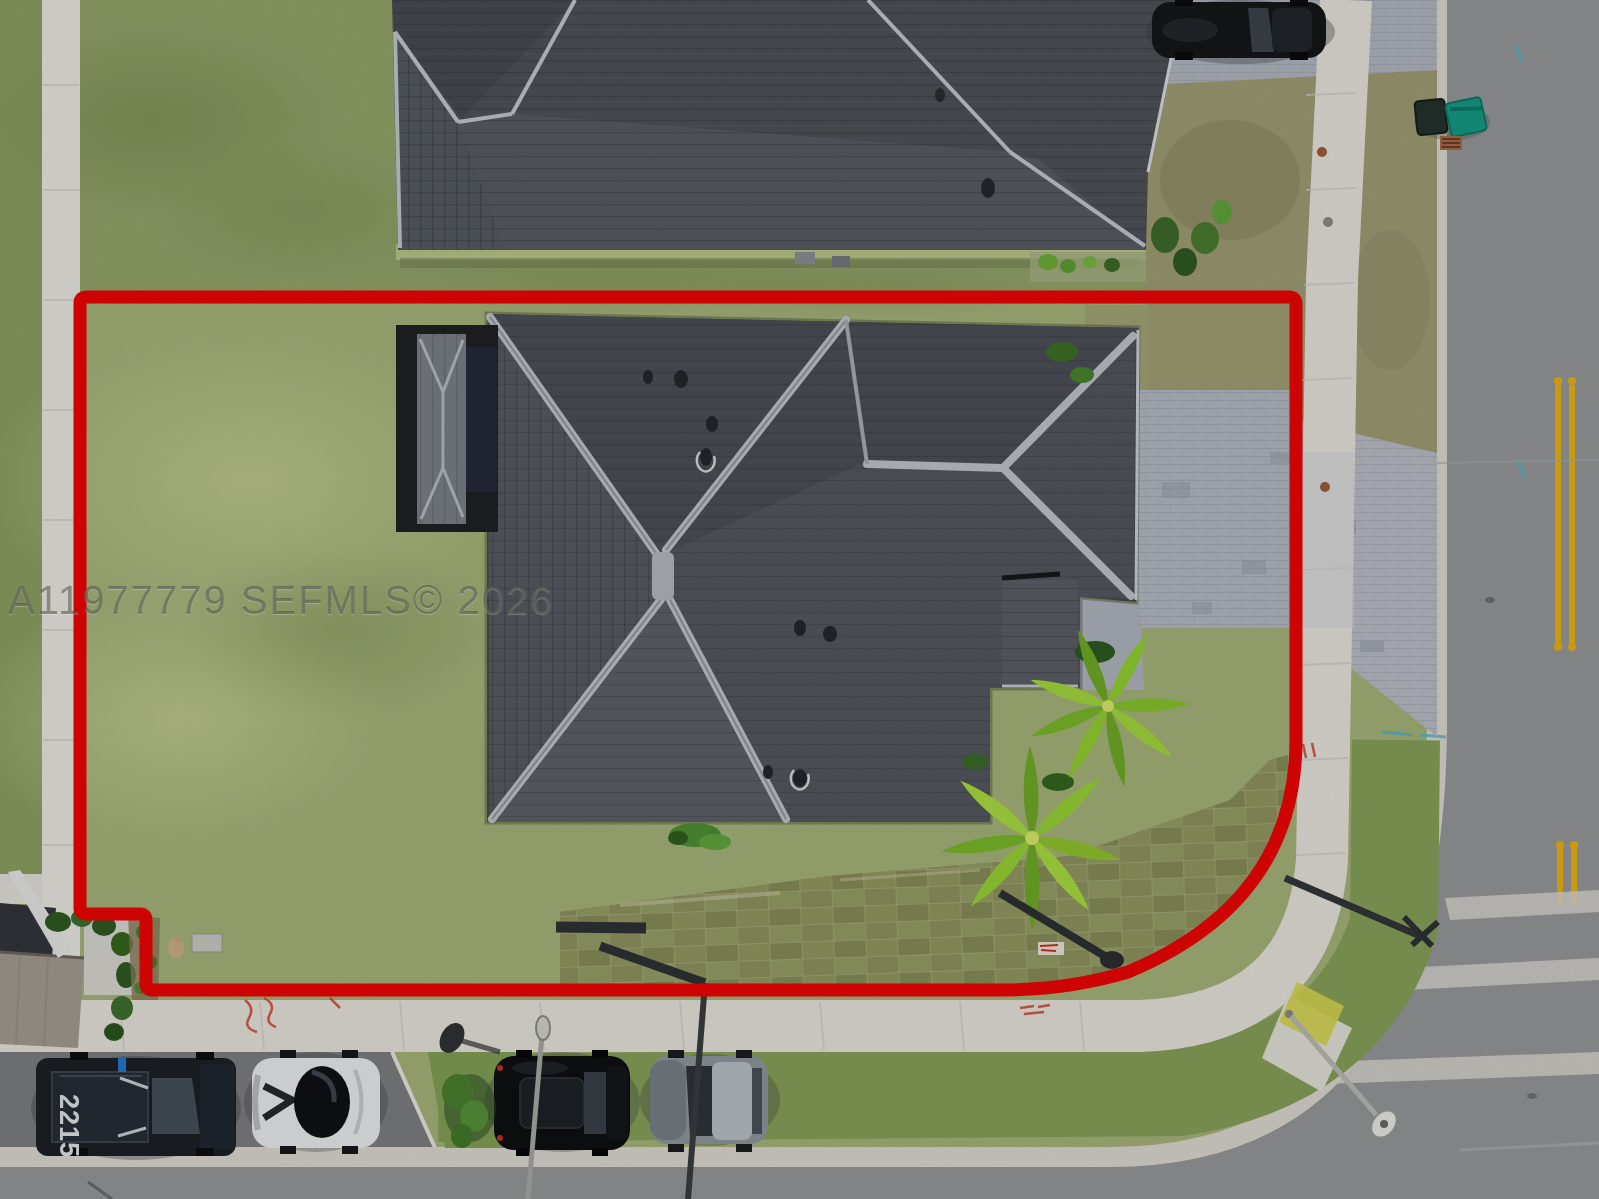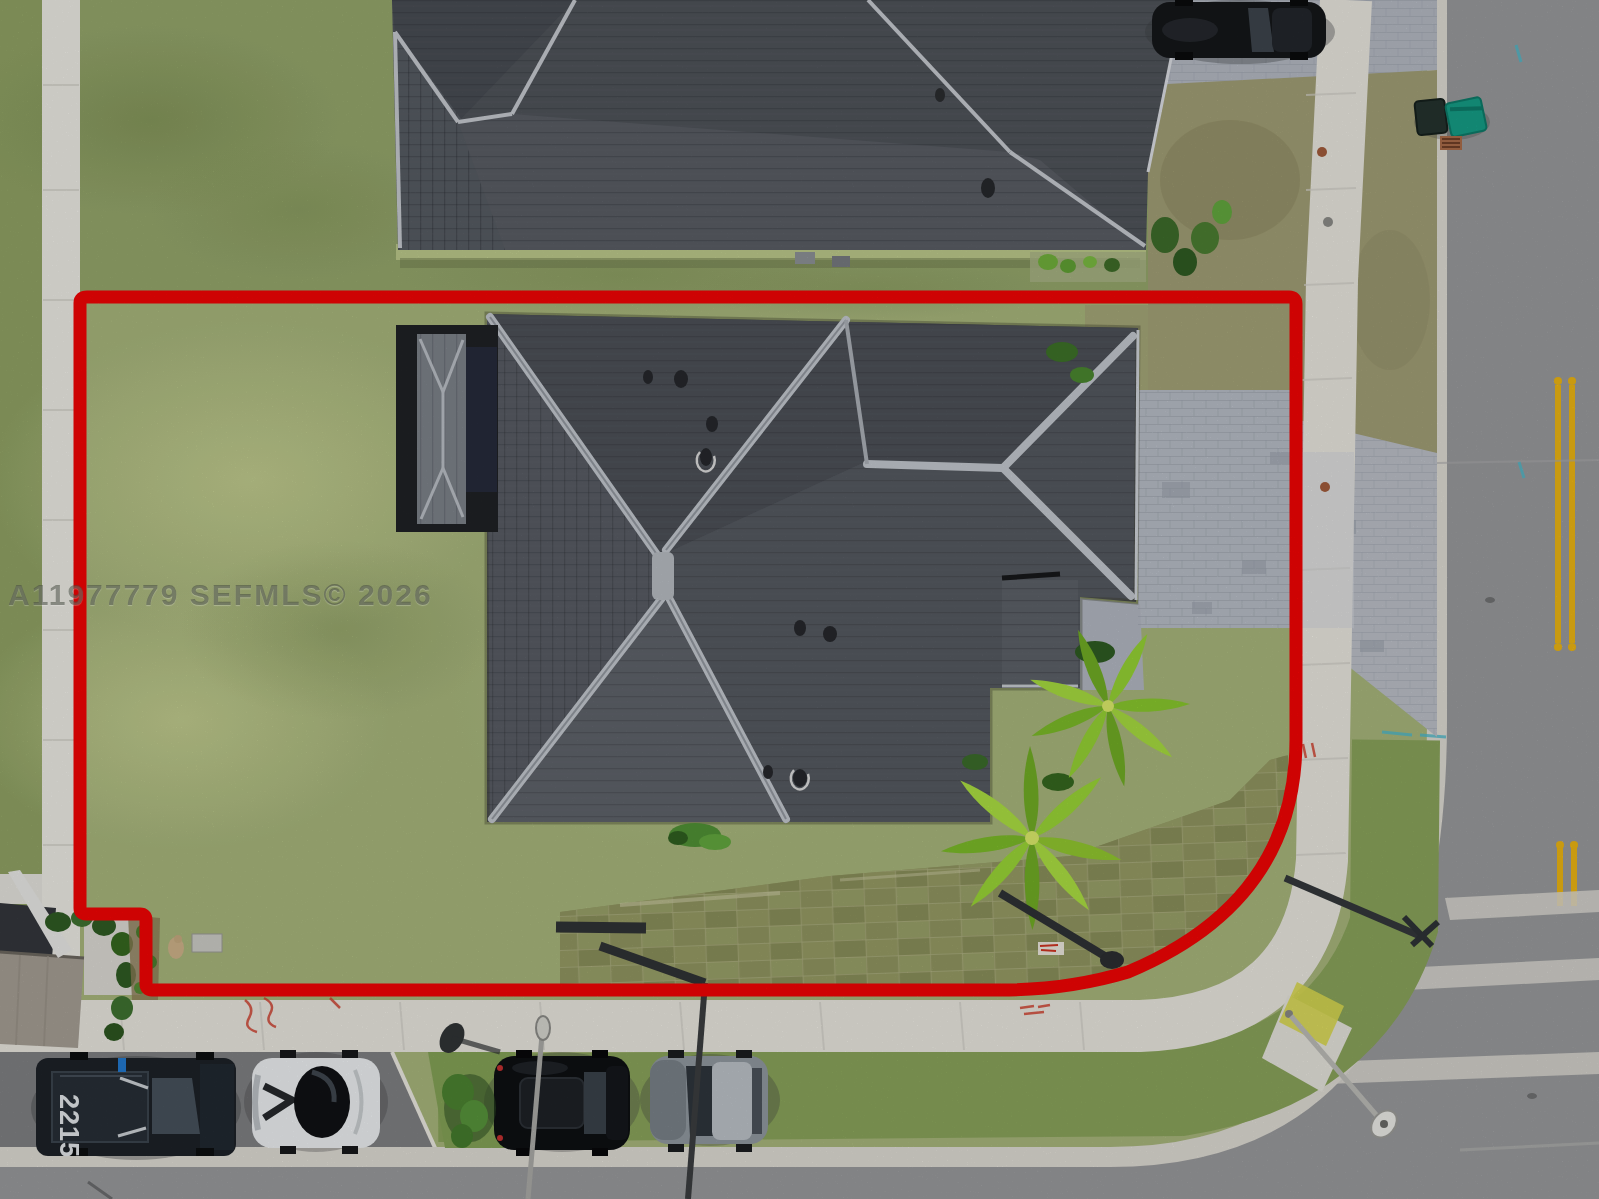--- a/index.html
+++ b/index.html
@@ -1,19 +1,19 @@
 <!DOCTYPE html>
 <html><head>
 <meta charset="utf-8">
 <style>
   html,body{margin:0;padding:0;background:#222;}
   #stage{position:relative;width:1599px;height:1199px;overflow:hidden;
          font-family:"Liberation Sans", sans-serif;background:#a5b37a;}
   #stage svg{position:absolute;left:0;top:0;display:block;}
-  .watermark{position:absolute;left:8px;top:578px;font-size:30px;font-weight:bold;
+  .watermark{position:absolute;left:8px;top:578px;font-size:40px;font-weight:normal;
              letter-spacing:2px;color:rgba(70,74,64,0.55);
              text-shadow:0 1px 1px rgba(255,255,255,0.25);white-space:nowrap;
              pointer-events:none;}
 </style>
 </head>
 <body>
 
 <div id="stage">
 <svg width="1599" height="1199" viewBox="0 0 1599 1199">
 <defs>

